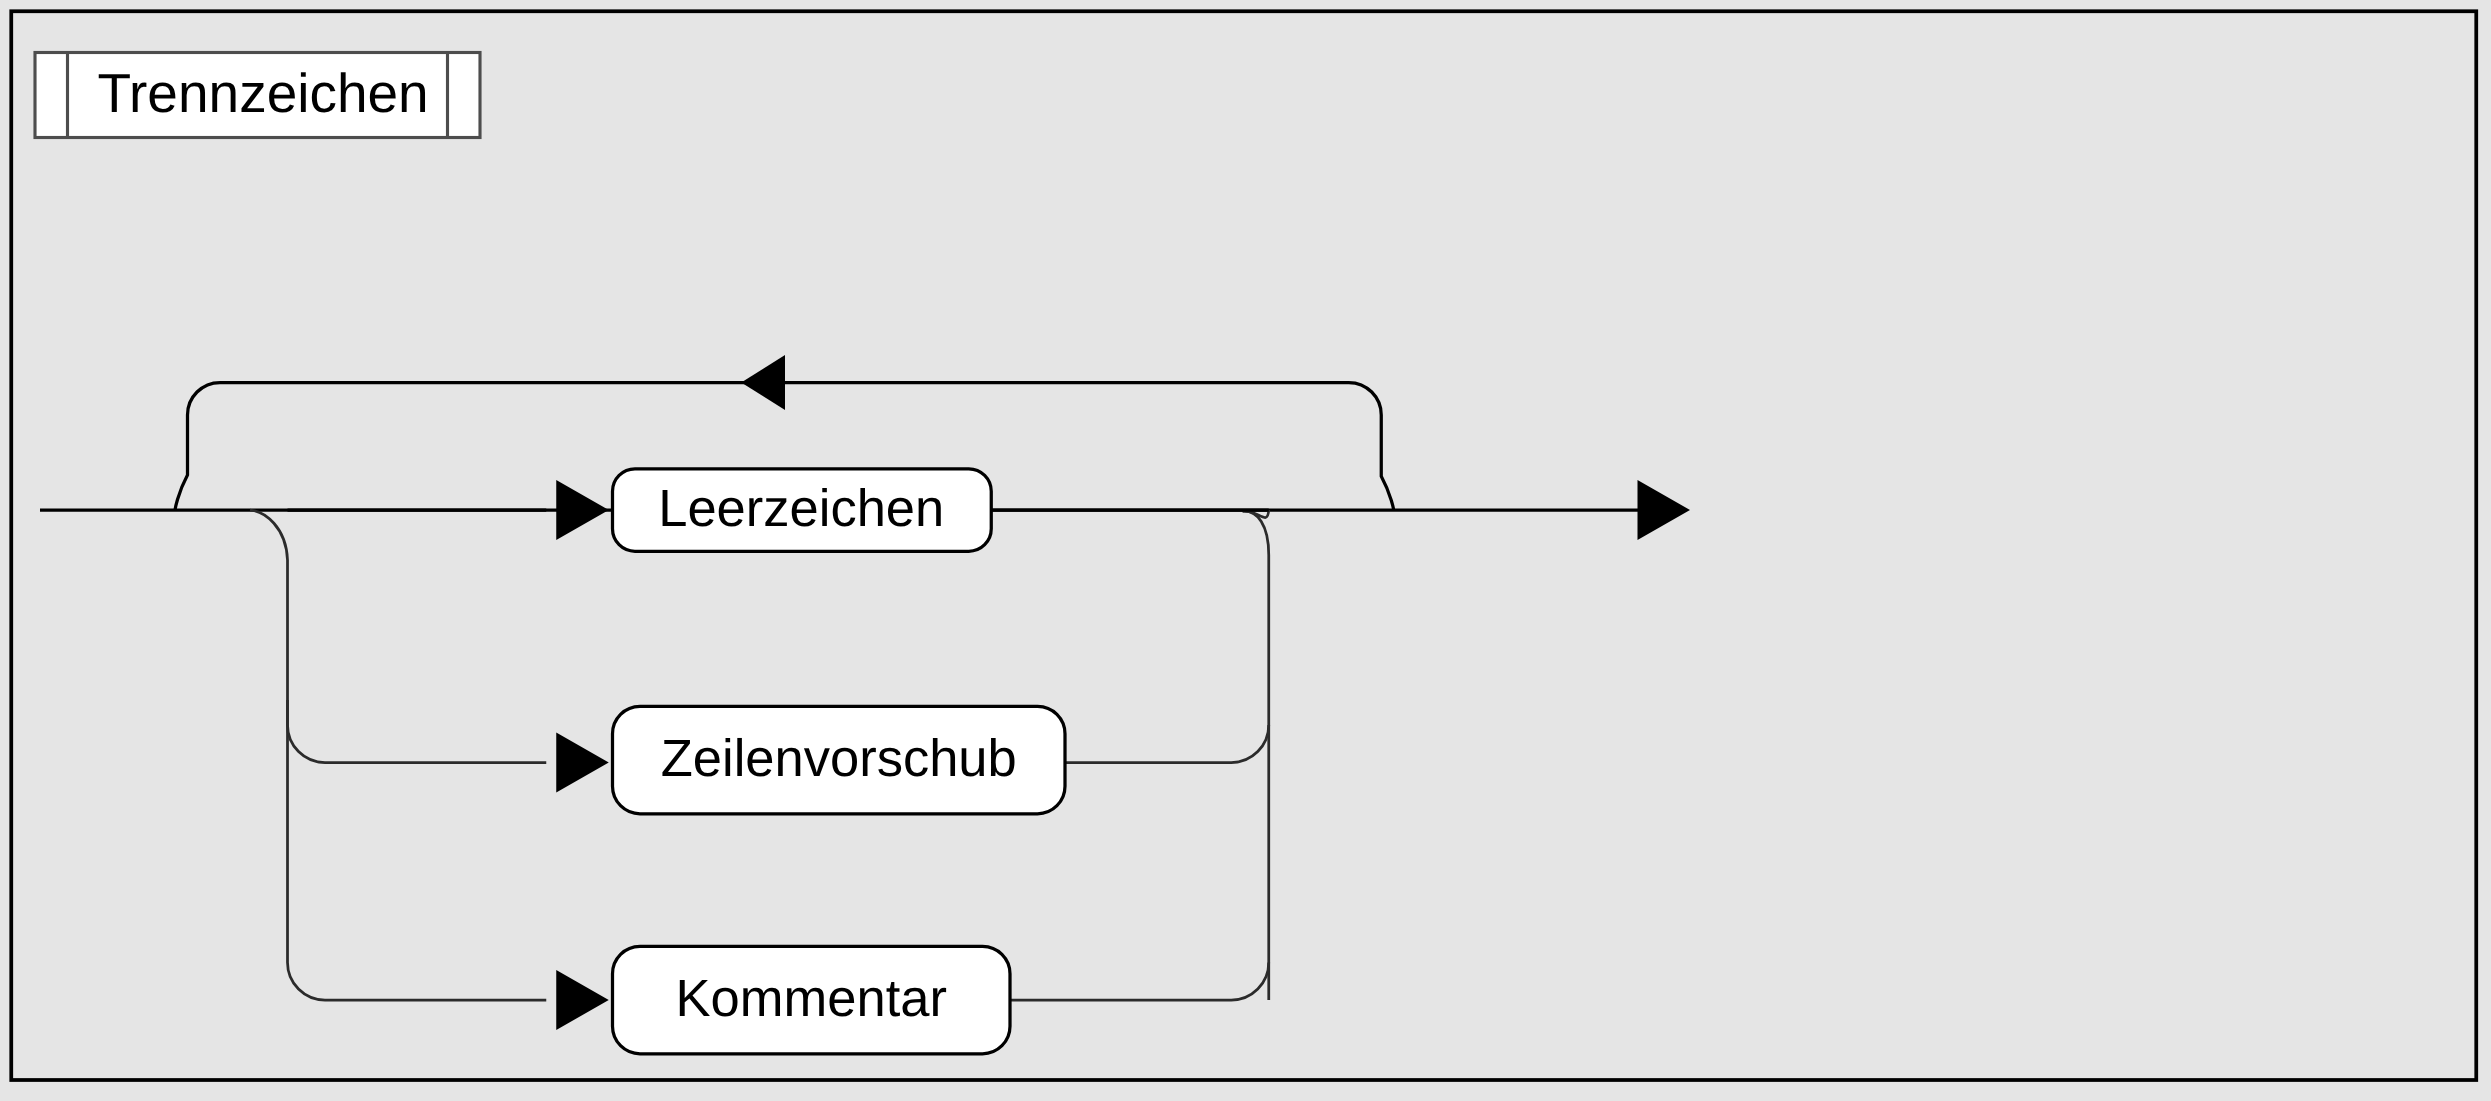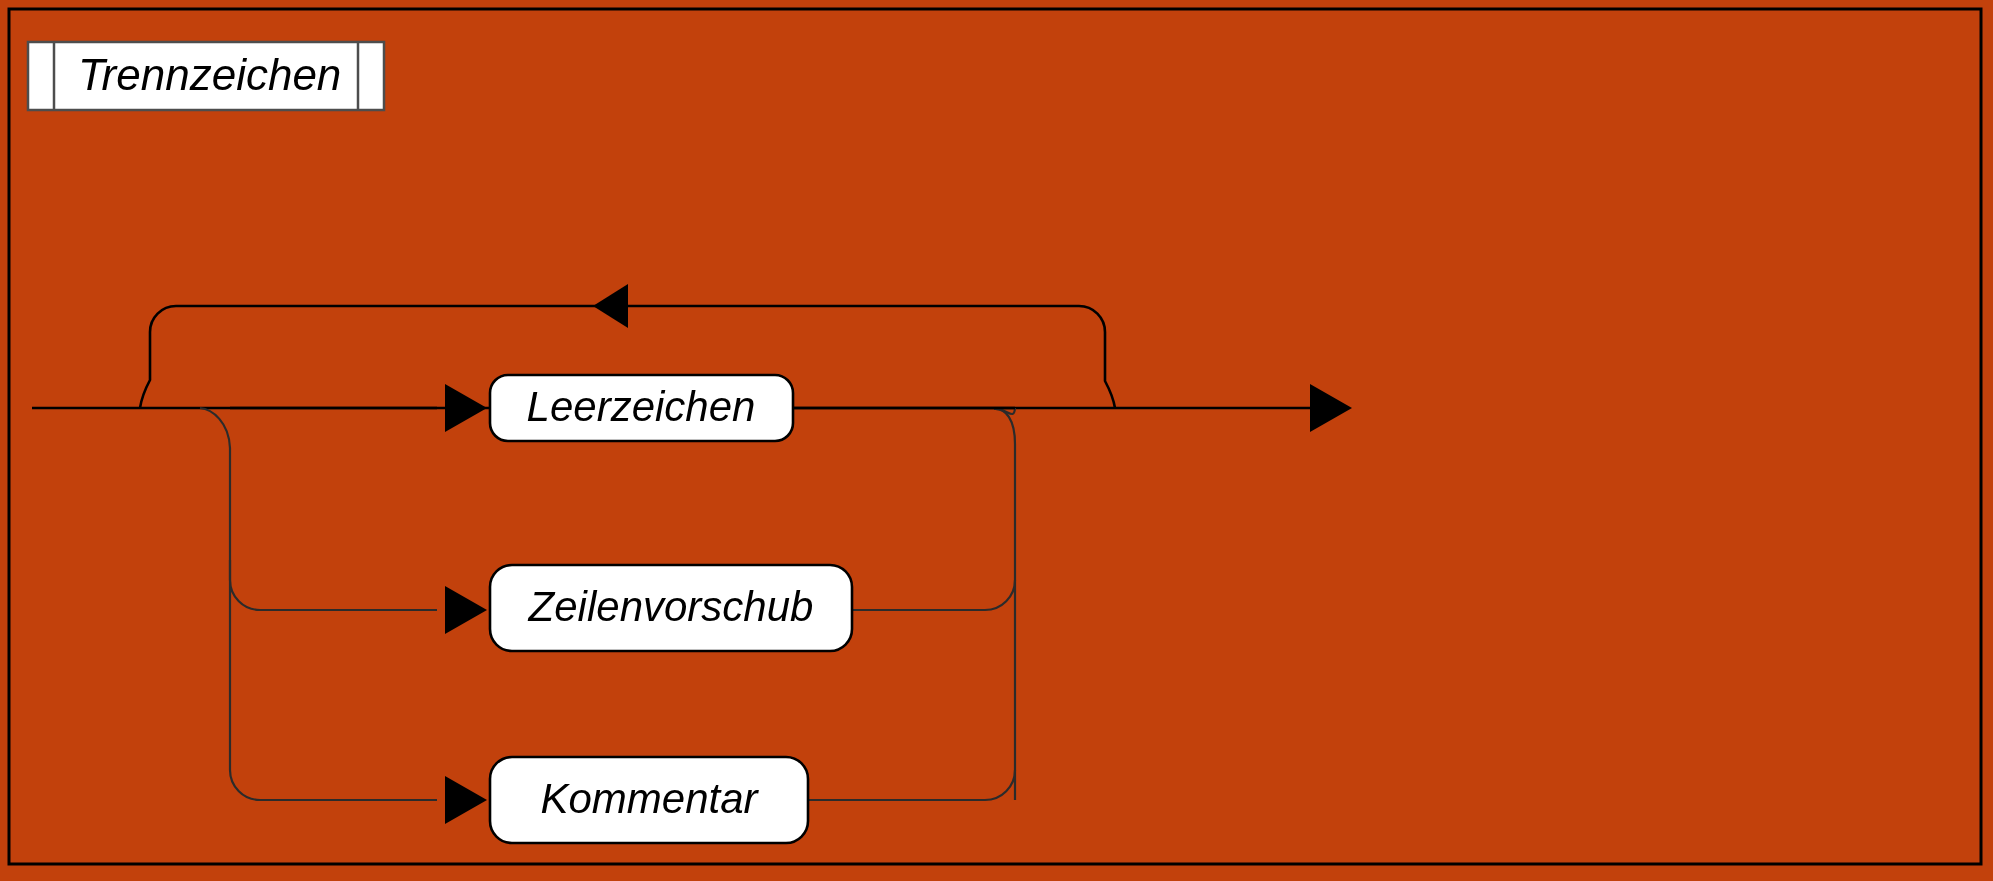--- a/index.html
+++ b/index.html
@@ -8,23 +8,22 @@
     padding: 0;
     background: #ffffff;
   }
   body {
     font-family: "Liberation Sans", sans-serif;
   }
   #canvas {
     position: relative;
     width: 1993px;
     height: 881px;
-    background: #c2410c;
+    background: #e5e5e5;
     overflow: hidden;
-    font-style: italic;
   }
   #diagram-svg {
     position: absolute;
     left: 0;
     top: 0;
     width: 1993px;
     height: 881px;
     display: block;
   }
   .frame-rect {

